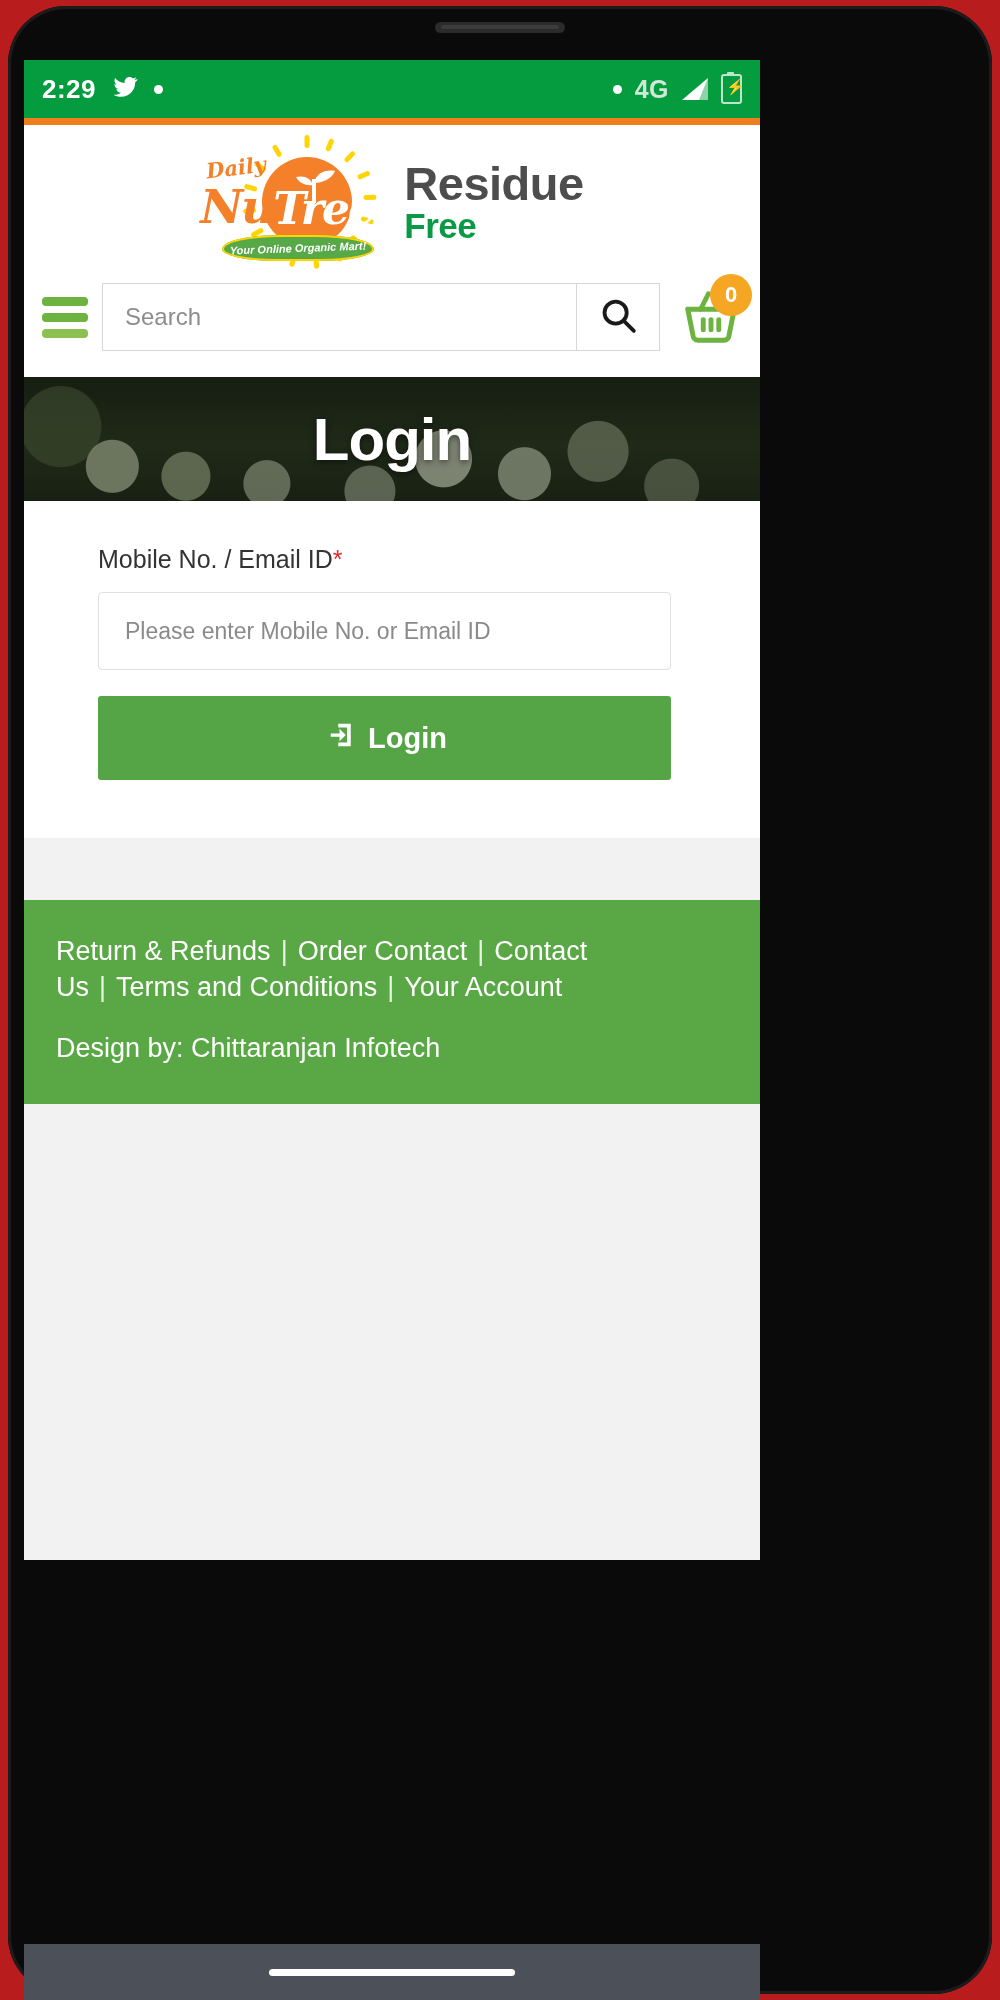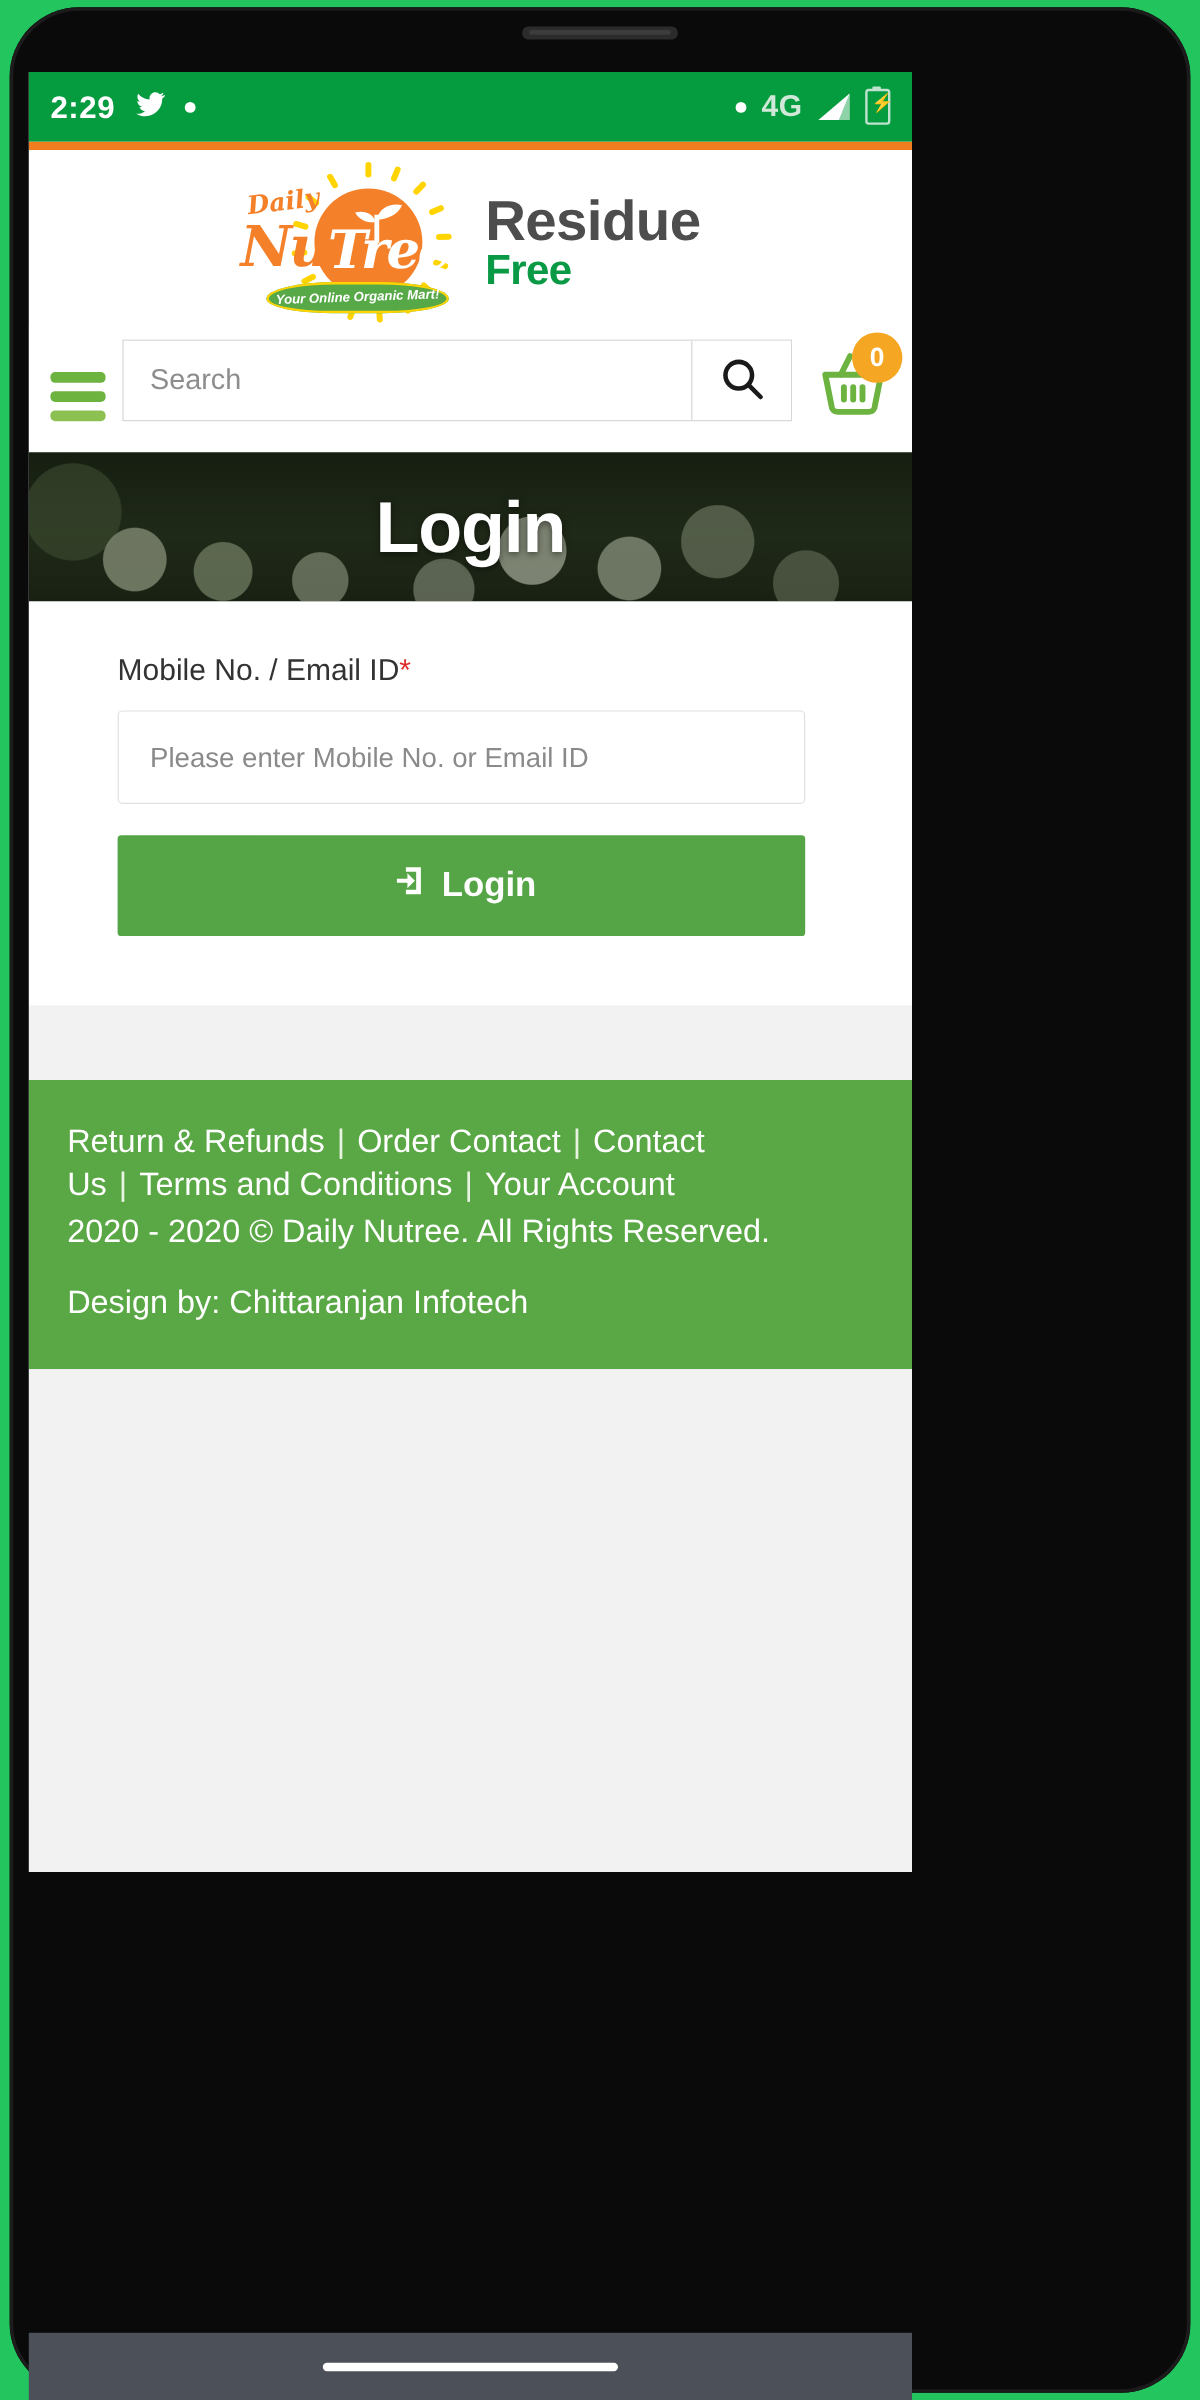--- a/index.html
+++ b/index.html
@@ -1,19 +1,19 @@
 <!DOCTYPE html>
 <html><head>
 <meta charset="utf-8">
 <style>
   html,body{margin:0;padding:0;background:#000;}
   body{width:1000px;height:2000px;font-family:"Liberation Sans",sans-serif;overflow:hidden;}
 
   
-  .device{position:absolute;left:0;top:0;width:1000px;height:2000px;background:#22c55e;}
+  .device{position:absolute;left:0;top:0;width:1000px;height:2000px;background:#b91c1c;}
   .bezel{position:absolute;left:8px;top:6px;width:984px;height:1988px;border-radius:58px;background:#0a0a0a;
          box-shadow:inset 0 0 0 3px #1c1c1c;}
   .speaker{position:absolute;left:50%;top:22px;transform:translateX(-50%);width:130px;height:11px;
            border-radius:6px;background:#2b2b2b;}
   .speaker::after{content:"";position:absolute;left:6px;top:3px;width:118px;height:4px;border-radius:3px;
            background:#3c3c3c;}
   .screen{position:absolute;left:24px;top:60px;width:736px;height:1500px;background:#f2f2f2;overflow:hidden;}
 
   
   .statusbar{position:relative;height:58px;background:#059b3f;display:flex;align-items:center;
@@ -54,21 +54,21 @@
             border-radius:50% 50% 46% 46% / 70% 70% 60% 60%;z-index:8;
             box-shadow:0 0 0 2px #ffd400 inset;}
   .tagline{position:absolute;left:0;top:0;width:152px;height:26px;display:flex;align-items:center;
            justify-content:center;color:#fff;font-size:11px;font-style:italic;font-weight:bold;
            transform:rotate(-2deg);white-space:nowrap;}
   .residue{margin-left:14px;line-height:1.02;}
   .residue .r1{font-size:47px;font-weight:bold;color:#4d4d4d;letter-spacing:-.5px;}
   .residue .r2{font-size:35px;font-weight:bold;color:#0a9a46;letter-spacing:-.5px;}
 
   
-  .searchrow{display:flex;align-items:flex-end;background:#fff;padding:12px 18px 26px 18px;gap:0;}
+  .searchrow{display:flex;align-items:center;background:#fff;padding:12px 18px 26px 18px;gap:0;}
   .hamburger{width:46px;display:flex;flex-direction:column;gap:7px;cursor:pointer;margin-right:14px;}
   .hamburger span{display:block;height:9px;border-radius:4px;background:#6cb33f;}
   .hamburger span:nth-child(1){width:46px;}
   .hamburger span:nth-child(2){width:46px;}
   .hamburger span:nth-child(3){width:46px;background:#8cc152;}
   .searchbox{flex:1;display:flex;border:1px solid #d7d7d7;height:68px;box-sizing:border-box;background:#fff;}
   .searchinput{flex:1;border:0;outline:none;padding:0 22px;font-size:24px;color:#4a4a4a;
                font-family:"Liberation Sans",sans-serif;background:transparent;}
   .searchinput::placeholder{color:#8d8d8d;}
   .searchbtn{width:82px;border-left:1px solid #d7d7d7;display:flex;align-items:center;justify-content:center;
@@ -254,21 +254,20 @@
         <span>Login</span>
       </button>
     </div>
 
     <div class="gap"></div>
 
     <div class="footer">
       <div class="flinks">
         <a href="#">Return &amp; Refunds</a><span class="sep">|</span><a href="#">Order Contact</a><span class="sep">|</span><a href="#">Contact Us</a><span class="sep">|</span><a href="#">Terms and Conditions</a><span class="sep">|</span><a href="#">Your Account</a>
       </div>
-      <div class="copy">2020 - 2020 © Daily Nutree. All Rights Reserved.</div>
       <div class="design">Design by: Chittaranjan Infotech</div>
     </div>
 
     <div class="page-pad"></div>
   </div>
 
   <div class="navbar">
     <div class="navpill"></div>
   </div>
 </div>

